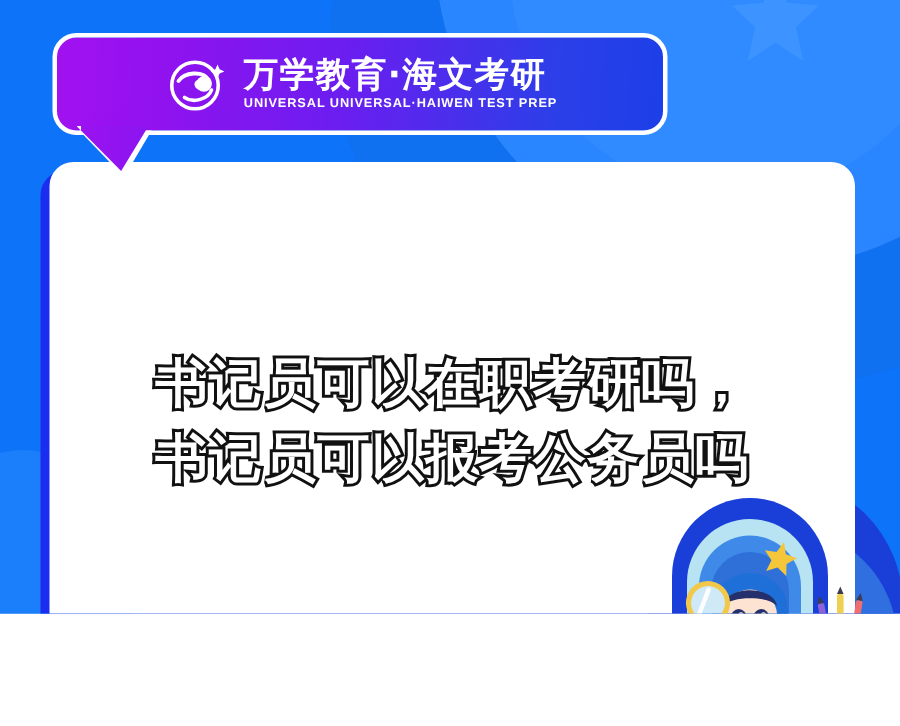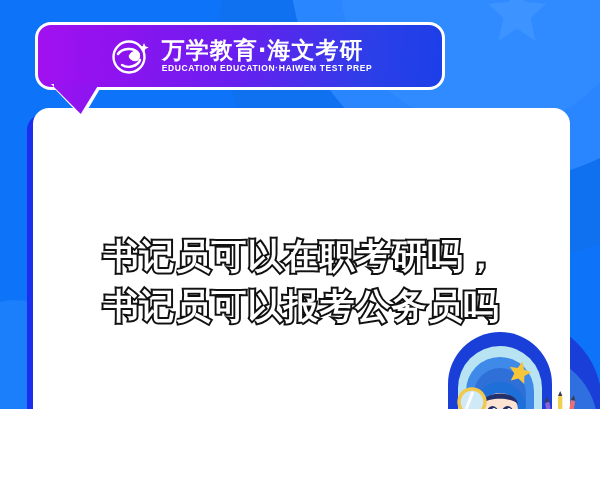--- a/index.html
+++ b/index.html
@@ -194,21 +194,21 @@
           <svg viewBox="0 0 44 44" width="44" height="44" aria-hidden="true">
             <circle cx="21" cy="23" r="15.5" fill="none" stroke="#ffffff" stroke-width="2.4"></circle>
             <path d="M10 20 C14 14, 26 13, 30 19 C32 22, 29 26, 25 25 C22 24.3, 21 22, 23 20.5" fill="none" stroke="#ffffff" stroke-width="2.6" stroke-linecap="round"></path>
             <path d="M32 26 C30 32, 20 35, 14 31" fill="none" stroke="#ffffff" stroke-width="2.4" stroke-linecap="round"></path>
             <circle cx="27" cy="22" r="5.2" fill="#ffffff"></circle>
             <path d="M36 9 l1.4 3.2 3.2 1.4 -3.2 1.4 -1.4 3.2 -1.4 -3.2 -3.2 -1.4 3.2 -1.4z" fill="#ffffff"></path>
           </svg>
         </span>
         <span class="logo-text">
           <span class="logo-cn">万学教育·海文考研</span>
-          <span class="logo-en">EDUCATION EDUCATION·HAIWEN TEST PREP</span>
+          <span class="logo-en">UNIVERSAL UNIVERSAL·HAIWEN TEST PREP</span>
         </span>
       </div>
     </div>
     <div class="bubble-tail"></div>
   </div>
 
   <div class="card-shadow"></div>
   <div class="card">
     <div class="card-title">书记员可以在职考研吗，书记员可以报考公务员吗</div>
   </div>

